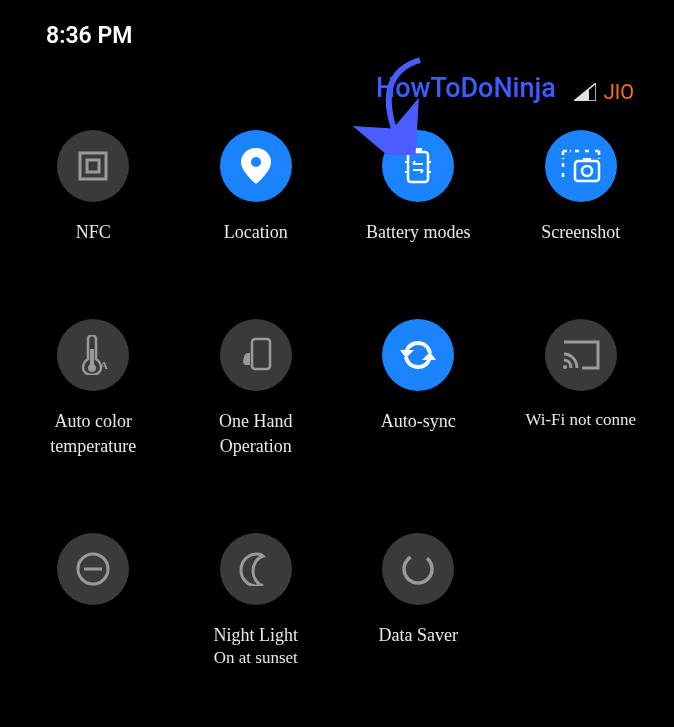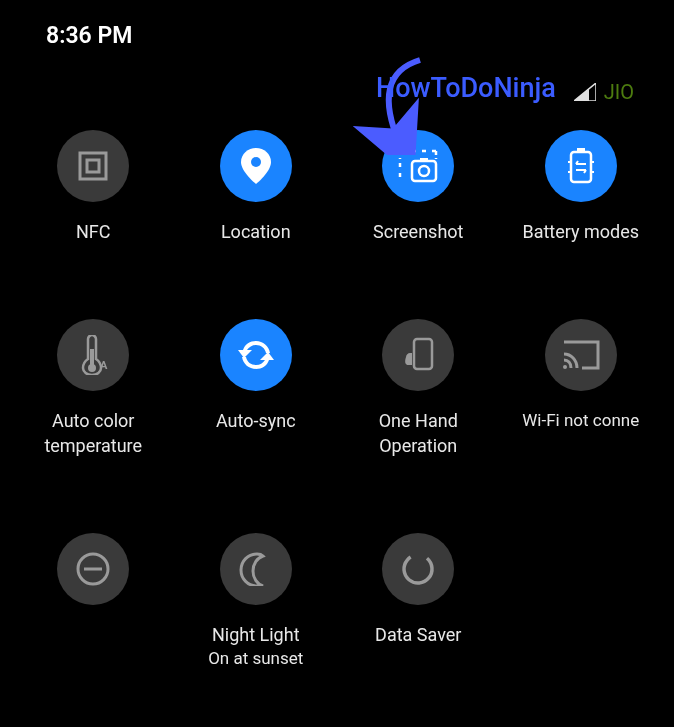--- a/index.html
+++ b/index.html
@@ -42,37 +42,38 @@
     .signal-row {
       position: absolute;
       top: 80px;
       right: 40px;
       display: flex;
       align-items: center;
       gap: 8px;
     }
     .carrier {
       font-size: 20px;
-      color: #4d7c0f;
+      color: #f97316;
     }
     .grid {
       position: absolute;
       top: 130px;
       left: 0;
       width: 100%;
       display: grid;
       grid-template-columns: repeat(4, 1fr);
       row-gap: 75px;
       padding: 0 12px;
     }
     .tile {
       display: flex;
       flex-direction: column;
       align-items: center;
       cursor: pointer;
+      font-family: Liberation Serif, serif;
     }
     .tile-icon {
       width: 72px;
       height: 72px;
       border-radius: 50%;
       display: flex;
       align-items: center;
       justify-content: center;
       margin-bottom: 18px;
     }
@@ -135,74 +136,74 @@
       <svg width="30" height="36" viewBox="0 0 30 36">
           <path d="M15,0 C23,0 30,6 30,14 C30,24 15,36 15,36 C15,36 0,24 0,14 C0,6 7,0 15,0 Z" fill="#ffffff"></path>
           <circle cx="15" cy="14" r="5" fill="#1a84ff"></circle>
         </svg>
     </div>
     <div class="tile-label">Location</div>
   </div>
 
   <div class="tile">
     <div class="tile-icon active">
+      <svg width="26" height="36" viewBox="0 0 26 36">
+        <rect x="9" y="0" width="8" height="4" fill="#ffffff"></rect>
+        <rect x="3" y="4" width="20" height="30" rx="3" fill="none" stroke="#ffffff" stroke-width="2.5"></rect>
+        <path d="M3,14 L0,14 M3,24 L0,24 M23,14 L26,14 M23,24 L26,24" stroke="#ffffff" stroke-width="2"></path>
+        <path d="M8,16 L18,16 M8,16 L10,13 M18,22 L8,22 M18,22 L16,25" stroke="#ffffff" stroke-width="2" fill="none"></path>
+      </svg>
+    </div>
+    <div class="tile-label">Battery modes</div>
+  </div>
+
+  <div class="tile">
+    <div class="tile-icon active">
       <svg width="40" height="34" viewBox="0 0 40 34">
         <path d="M2,2 L2,10 M2,2 L10,2 M2,14 L2,20 M14,2 L20,2 M24,2 L30,2 M34,2 L38,2 M38,2 L38,10 M2,24 L2,30" stroke="#ffffff" stroke-width="2.5" stroke-dasharray="4,3" fill="none"></path>
         <rect x="14" y="12" width="24" height="20" rx="3" fill="none" stroke="#ffffff" stroke-width="2.5"></rect>
         <circle cx="26" cy="22" r="5" fill="none" stroke="#ffffff" stroke-width="2.5"></circle>
         <rect x="22" y="9" width="8" height="4" fill="#ffffff"></rect>
       </svg>
     </div>
     <div class="tile-label">Screenshot</div>
   </div>
 
   <div class="tile">
-    <div class="tile-icon active">
-      <svg width="26" height="36" viewBox="0 0 26 36">
-        <rect x="9" y="0" width="8" height="4" fill="#ffffff"></rect>
-        <rect x="3" y="4" width="20" height="30" rx="3" fill="none" stroke="#ffffff" stroke-width="2.5"></rect>
-        <path d="M3,14 L0,14 M3,24 L0,24 M23,14 L26,14 M23,24 L26,24" stroke="#ffffff" stroke-width="2"></path>
-        <path d="M8,16 L18,16 M8,16 L10,13 M18,22 L8,22 M18,22 L16,25" stroke="#ffffff" stroke-width="2" fill="none"></path>
-      </svg>
-    </div>
-    <div class="tile-label">Battery modes</div>
-  </div>
-
-  <div class="tile">
     <div class="tile-icon inactive">
       <svg width="30" height="40" viewBox="0 0 30 40">
         <path d="M10,4 C10,2 12,0 14,0 C16,0 18,2 18,4 L18,24 C21,26 23,29 23,33 C23,37 19,40 14,40 C9,40 5,37 5,33 C5,29 7,26 10,24 Z" fill="none" stroke="#9a9a9a" stroke-width="2.5"></path>
         <circle cx="14" cy="33" r="4" fill="#9a9a9a"></circle>
         <rect x="12" y="14" width="4" height="18" fill="#9a9a9a"></rect>
         <text x="22" y="34" font-size="11" fill="#9a9a9a" font-weight="bold">A</text>
       </svg>
     </div>
     <div class="tile-label">Auto color
 temperature</div>
   </div>
 
   <div class="tile">
+    <div class="tile-icon inactive">
+      <svg width="32" height="36" viewBox="0 0 32 36">
+        <rect x="12" y="2" width="18" height="30" rx="3" fill="none" stroke="#9a9a9a" stroke-width="2.5"></rect>
+        <path d="M4,20 C4,18 6,16 8,16 L10,16 L10,28 L6,28 C4,28 2,26 4,20 Z" fill="#9a9a9a"></path>
+      </svg>
+    </div>
+    <div class="tile-label">One Hand
+Operation</div>
+  </div>
+
+  <div class="tile">
     <div class="tile-icon active">
       <svg width="36" height="36" viewBox="0 0 36 36">
         <path d="M18,4 C25,4 31,9 32,16 L28,16 C27,11 23,8 18,8 C14,8 11,10 9,13 L14,13 L6,21 L0,13 L5,13 C7,7 12,4 18,4 Z" fill="#ffffff"></path>
         <path d="M18,32 C11,32 5,27 4,20 L8,20 C9,25 13,28 18,28 C22,28 25,26 27,23 L22,23 L30,15 L36,23 L31,23 C29,29 24,32 18,32 Z" fill="#ffffff"></path>
       </svg>
     </div>
     <div class="tile-label">Auto-sync</div>
-  </div>
-
-  <div class="tile">
-    <div class="tile-icon inactive">
-      <svg width="32" height="36" viewBox="0 0 32 36">
-        <rect x="12" y="2" width="18" height="30" rx="3" fill="none" stroke="#9a9a9a" stroke-width="2.5"></rect>
-        <path d="M4,20 C4,18 6,16 8,16 L10,16 L10,28 L6,28 C4,28 2,26 4,20 Z" fill="#9a9a9a"></path>
-      </svg>
-    </div>
-    <div class="tile-label">One Hand
-Operation</div>
   </div>
 
   <div class="tile">
     <div class="tile-icon inactive">
       <svg width="38" height="30" viewBox="0 0 38 30">
         <path d="M2,2 L36,2 L36,28 L20,28" fill="none" stroke="#9a9a9a" stroke-width="3"></path>
         <path d="M2,14 C9,14 15,20 15,28" fill="none" stroke="#9a9a9a" stroke-width="3"></path>
         <path d="M2,20 C6,20 9,23 9,28" fill="none" stroke="#9a9a9a" stroke-width="3"></path>
         <circle cx="3" cy="27" r="2" fill="#9a9a9a"></circle>
       </svg>

